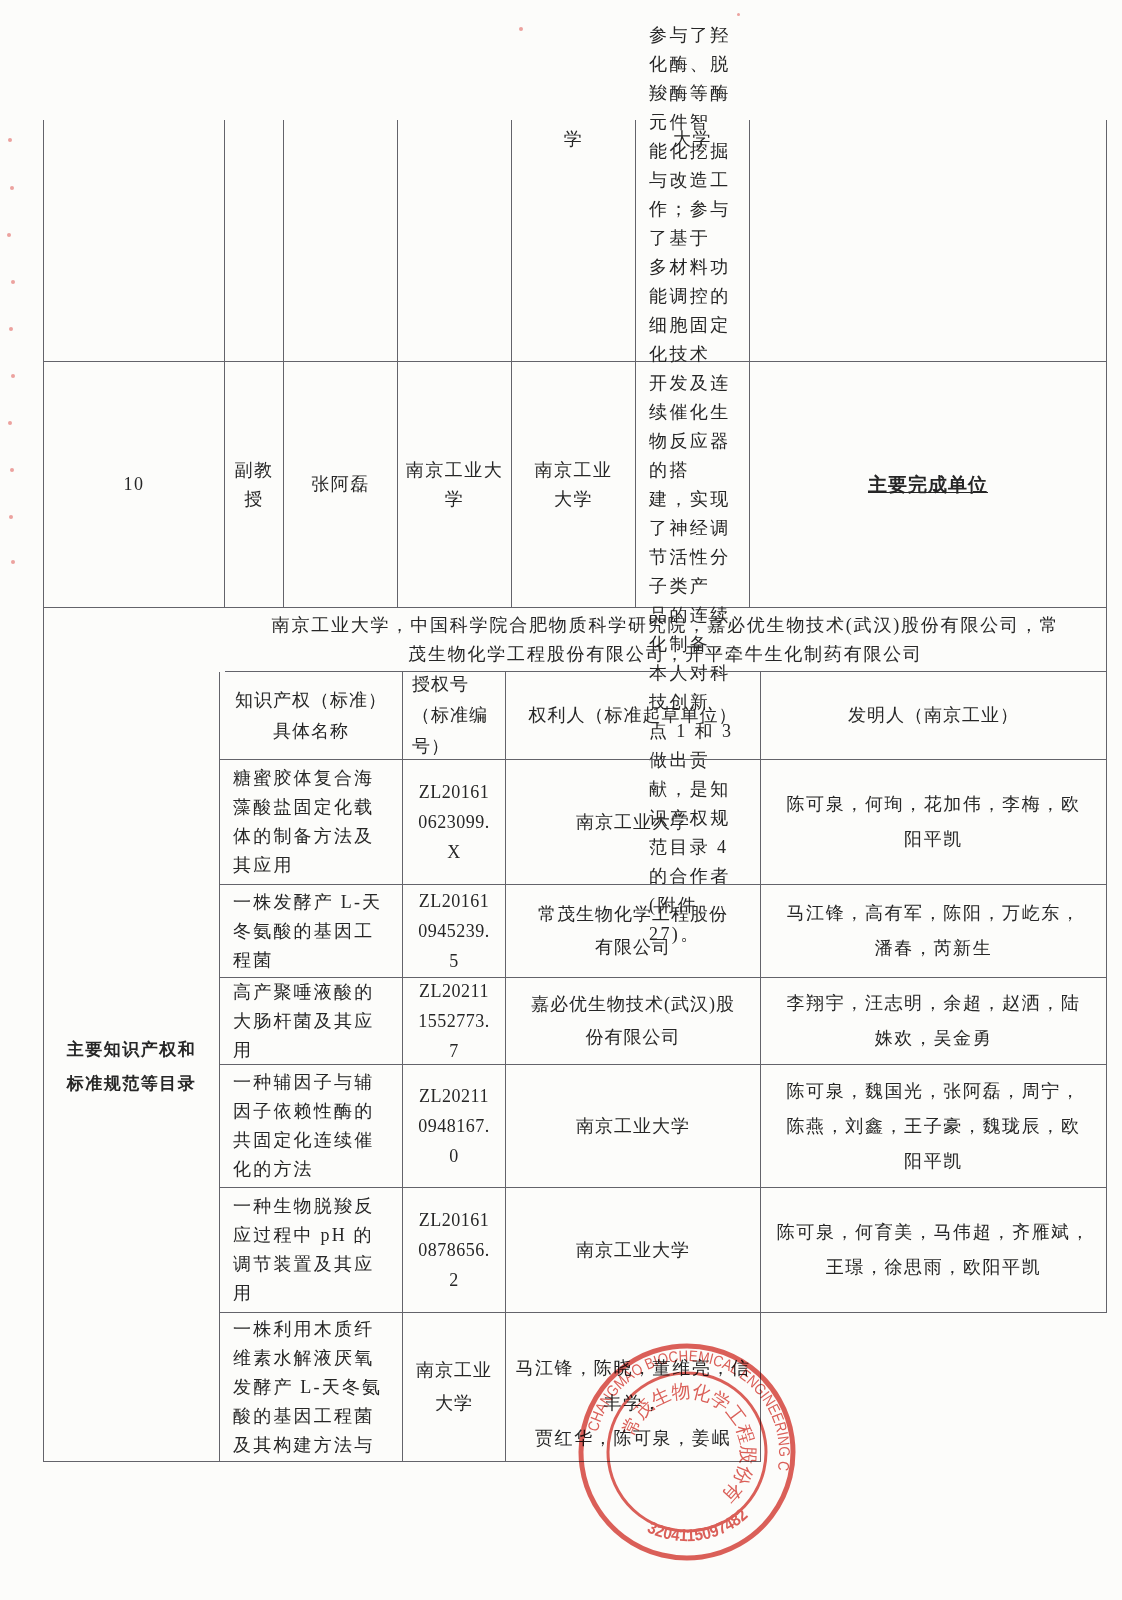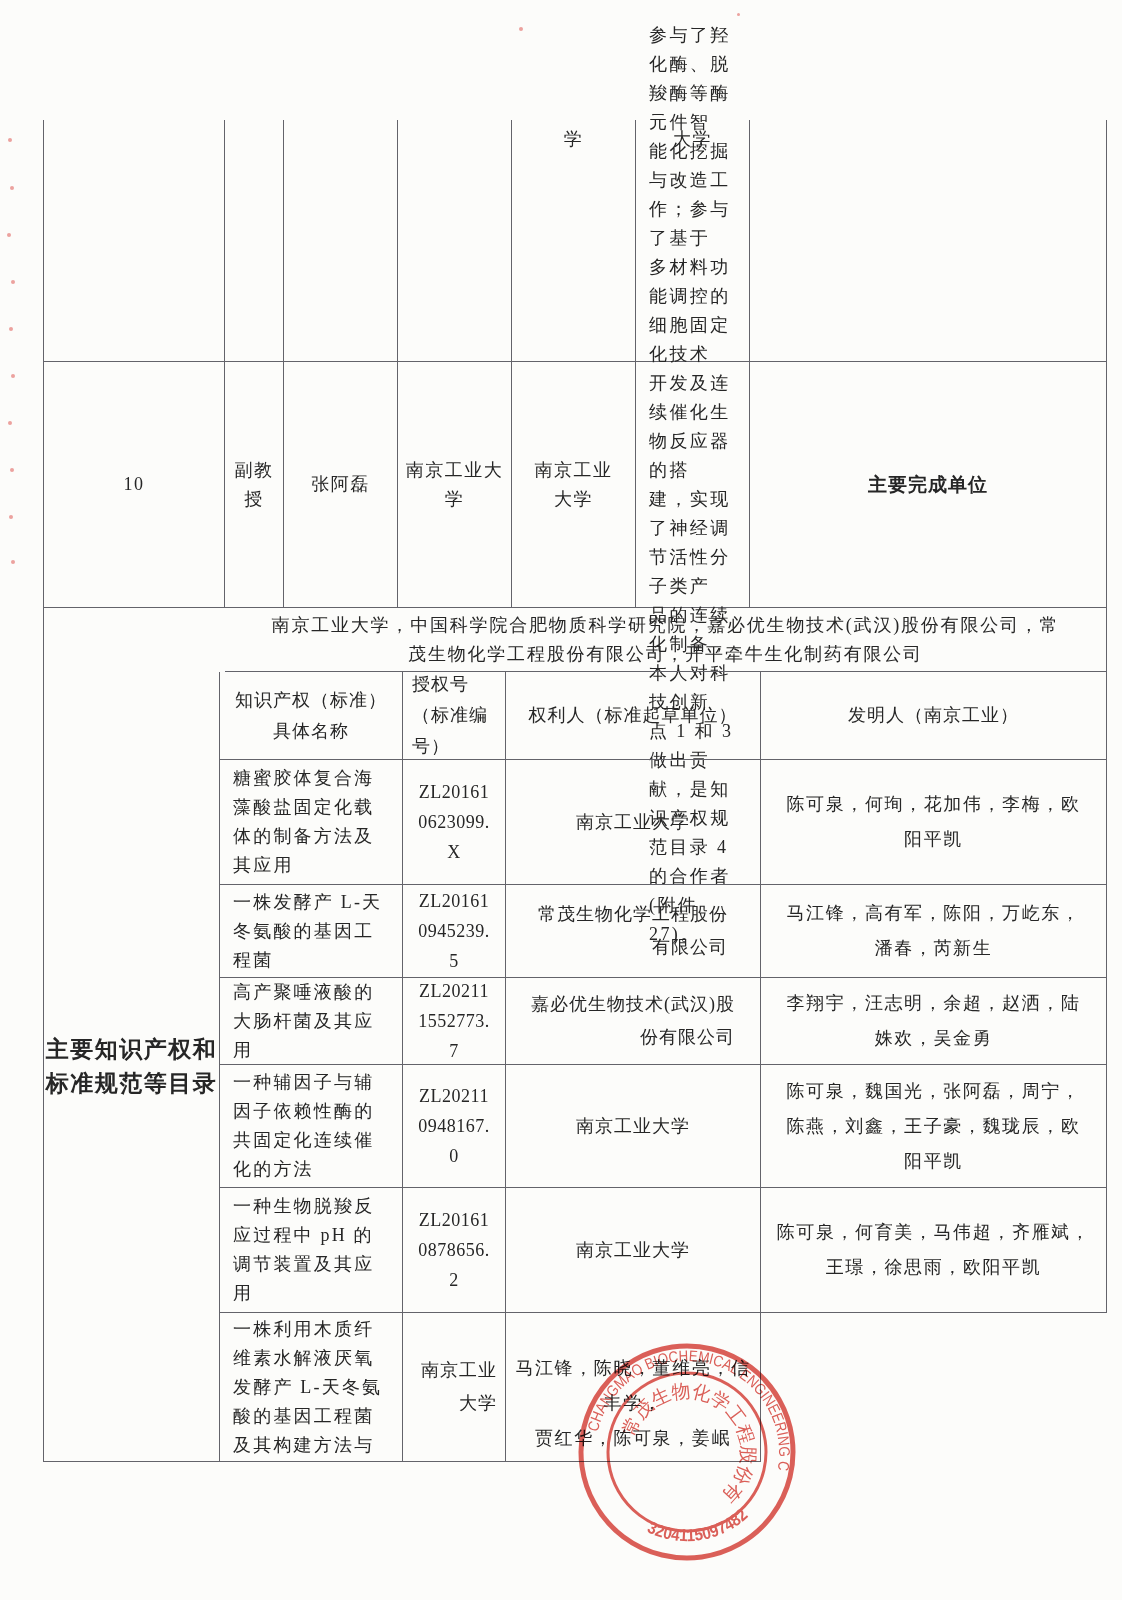--- a/index.html
+++ b/index.html
@@ -15,28 +15,28 @@
     display:flex;align-items:center;justify-content:center;
     text-align:center;font-size:18px;line-height:29px;
     white-space:pre-line;box-sizing:border-box;letter-spacing:1.5px;
   }
   .cell.topalign{align-items:flex-start;padding-top:5px;}
   .cell.contrib{
     justify-content:flex-start;text-align:left;align-items:center;
     padding:0 13px;letter-spacing:2.4px;line-height:29px;
   }
   .cell.contrib.cut{align-items:flex-start;padding-top:2px;}
-  .cell.lbl{font-weight:bold;font-size:19px;letter-spacing:1px;line-height:31px;}
-  .cell.iplabel{grid-row:1 / span 7;font-weight:bold;font-size:23px;line-height:34px;}
+  .cell.lbl{font-weight:bold;font-size:19px;letter-spacing:1px;line-height:31px;text-decoration:underline;}
+  .cell.iplabel{grid-row:1 / span 7;font-weight:bold;font-size:17px;line-height:34px;}
   .cell.ipname{
     justify-content:flex-start;text-align:left;align-items:center;
     padding:0 8px 0 13px;line-height:29px;letter-spacing:2.2px;
   }
   .cell.ipnum{line-height:30px;letter-spacing:0.5px;}
-  .cell.ipowner{line-height:33px;letter-spacing:1px;padding:0 8px;text-align:right;}
+  .cell.ipowner{line-height:33px;letter-spacing:1px;padding:0 8px;}
   .cell.ipinv{line-height:35px;letter-spacing:1.6px;padding:0 6px;}
   .cell.iphead{line-height:31px;letter-spacing:1px;}
   .cell.iphead.num{justify-content:flex-start;text-align:left;padding-left:9px;}
   .cell.units{letter-spacing:1.8px;}
   .stamp{position:absolute;mix-blend-mode:multiply;opacity:0.88;}
   .speck{position:absolute;border-radius:50%;background:rgba(222,88,82,0.55);}
 </style>
 </head>
 <body>
 

